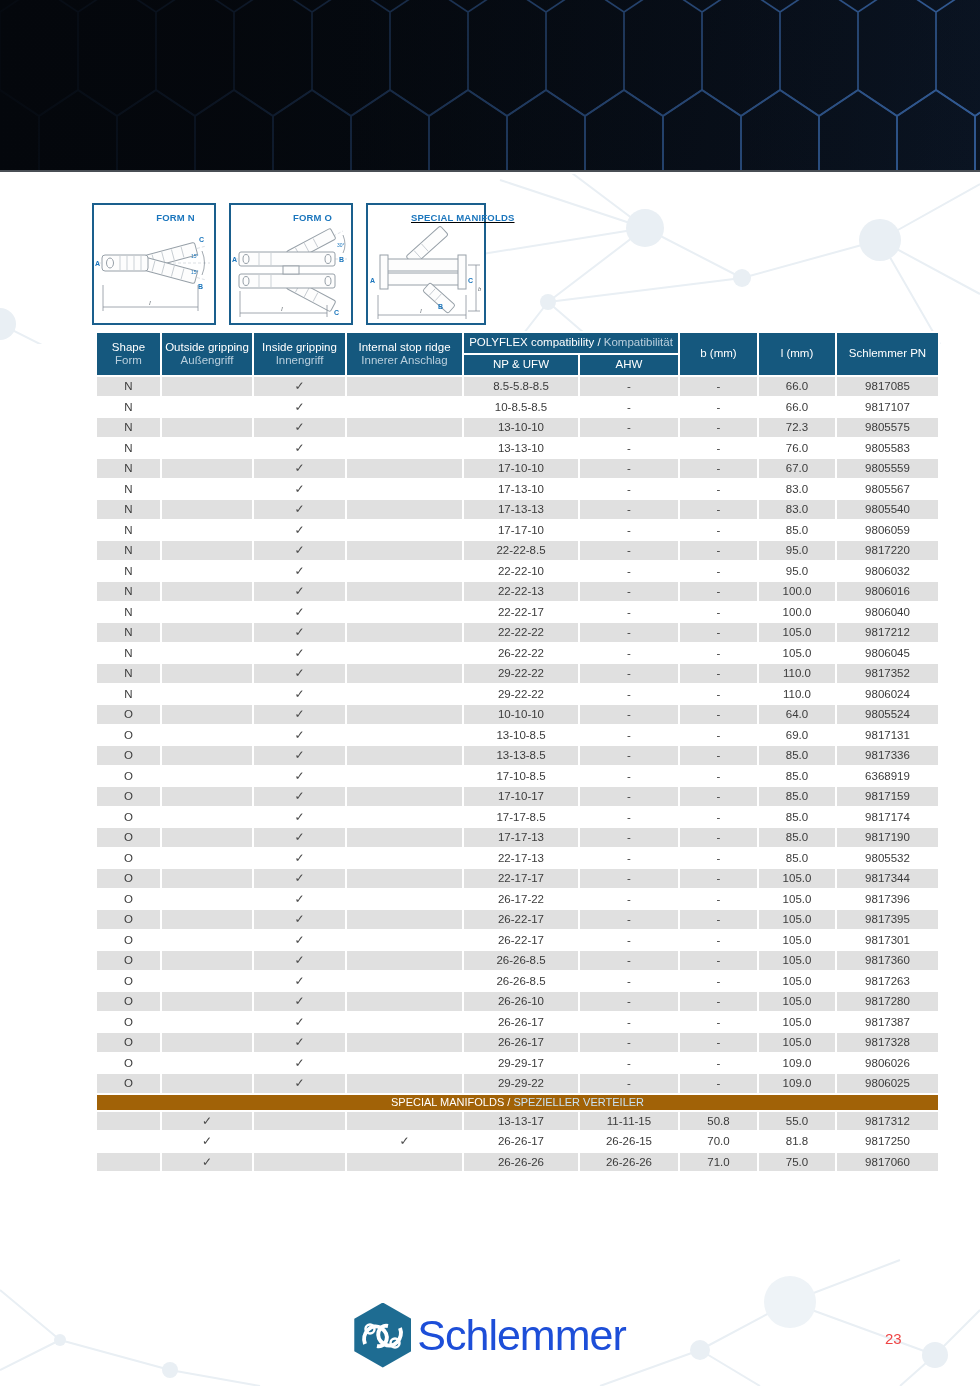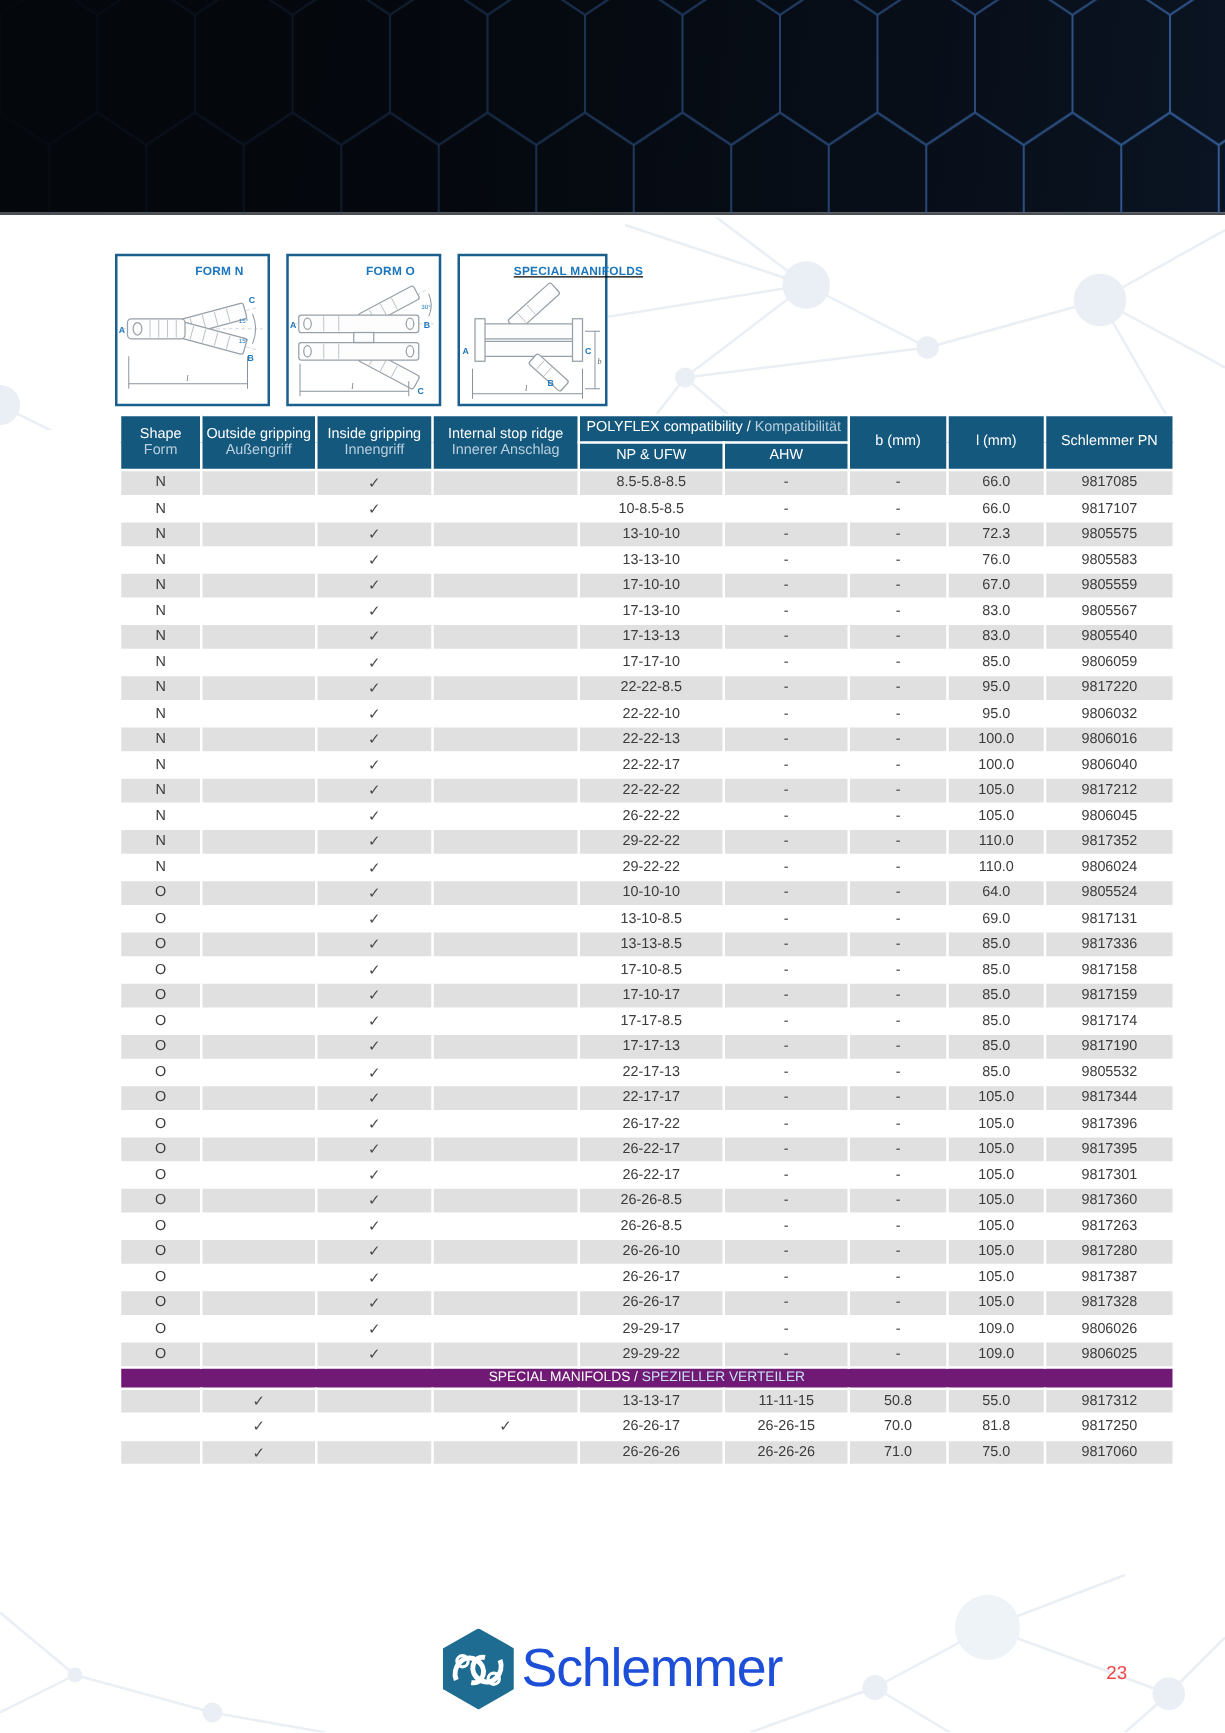--- a/index.html
+++ b/index.html
@@ -38,21 +38,21 @@
 
   
   .spec-table { position:absolute; left:95px; top:331px; border-collapse:collapse; table-layout:fixed; }
   .spec-table th, .spec-table td { border:2px solid #ffffff; text-align:center; vertical-align:middle; }
   .spec-table thead th { background:#15587e; color:#ffffff; font-weight:normal; font-size:11.5px;
                          height:22px; line-height:1.15; padding:1px 0; }
   .spec-table thead .de { color:#b9cfdd; }
   .spec-table tbody td { background:#ffffff; color:#3b3b3b; font-size:11.5px; height:20.5px; padding:0; }
   .spec-table tbody tr.shade td { background:#e0e0e0; }
   .spec-table tbody td.check { font-size:12px; color:#4a4a4a; }
-  .spec-table tbody tr.band td { background:#701a75; color:#ffffff; font-size:11px; height:17px; }
+  .spec-table tbody tr.band td { background:#a16207; color:#ffffff; font-size:11px; height:17px; }
   .spec-table tbody tr.band .de { color:#c9e2f3; }
 
   
   .footer-logo { position:absolute; left:0; top:1300px; width:980px; height:70px;
                  display:flex; align-items:center; justify-content:center; }
   .logo-hex { width:57px; height:65px; background:#1e6c92; position:relative; flex:0 0 auto;
               clip-path:polygon(50% 0%,100% 25%,100% 75%,50% 100%,0% 75%,0% 25%); }
   .logo-hex svg { position:absolute; left:5px; top:13px; }
   .logo-word { font-size:43px; color:#1d4ed8; font-weight:500; letter-spacing:-1px; margin-left:6px; }
   .page-num { position:absolute; left:885px; top:1330px; font-size:15px; color:#ef4444; }
@@ -458,21 +458,21 @@
       </tr>
       <tr>
         <td>O</td>
         <td></td>
         <td class="check">✓</td>
         <td></td>
         <td>17-10-8.5</td>
         <td>-</td>
         <td>-</td>
         <td>85.0</td>
-        <td>9817158</td>
+        <td>6368919</td>
       </tr>
       <tr class="shade">
         <td>O</td>
         <td></td>
         <td class="check">✓</td>
         <td></td>
         <td>17-10-17</td>
         <td>-</td>
         <td>-</td>
         <td>85.0</td>

